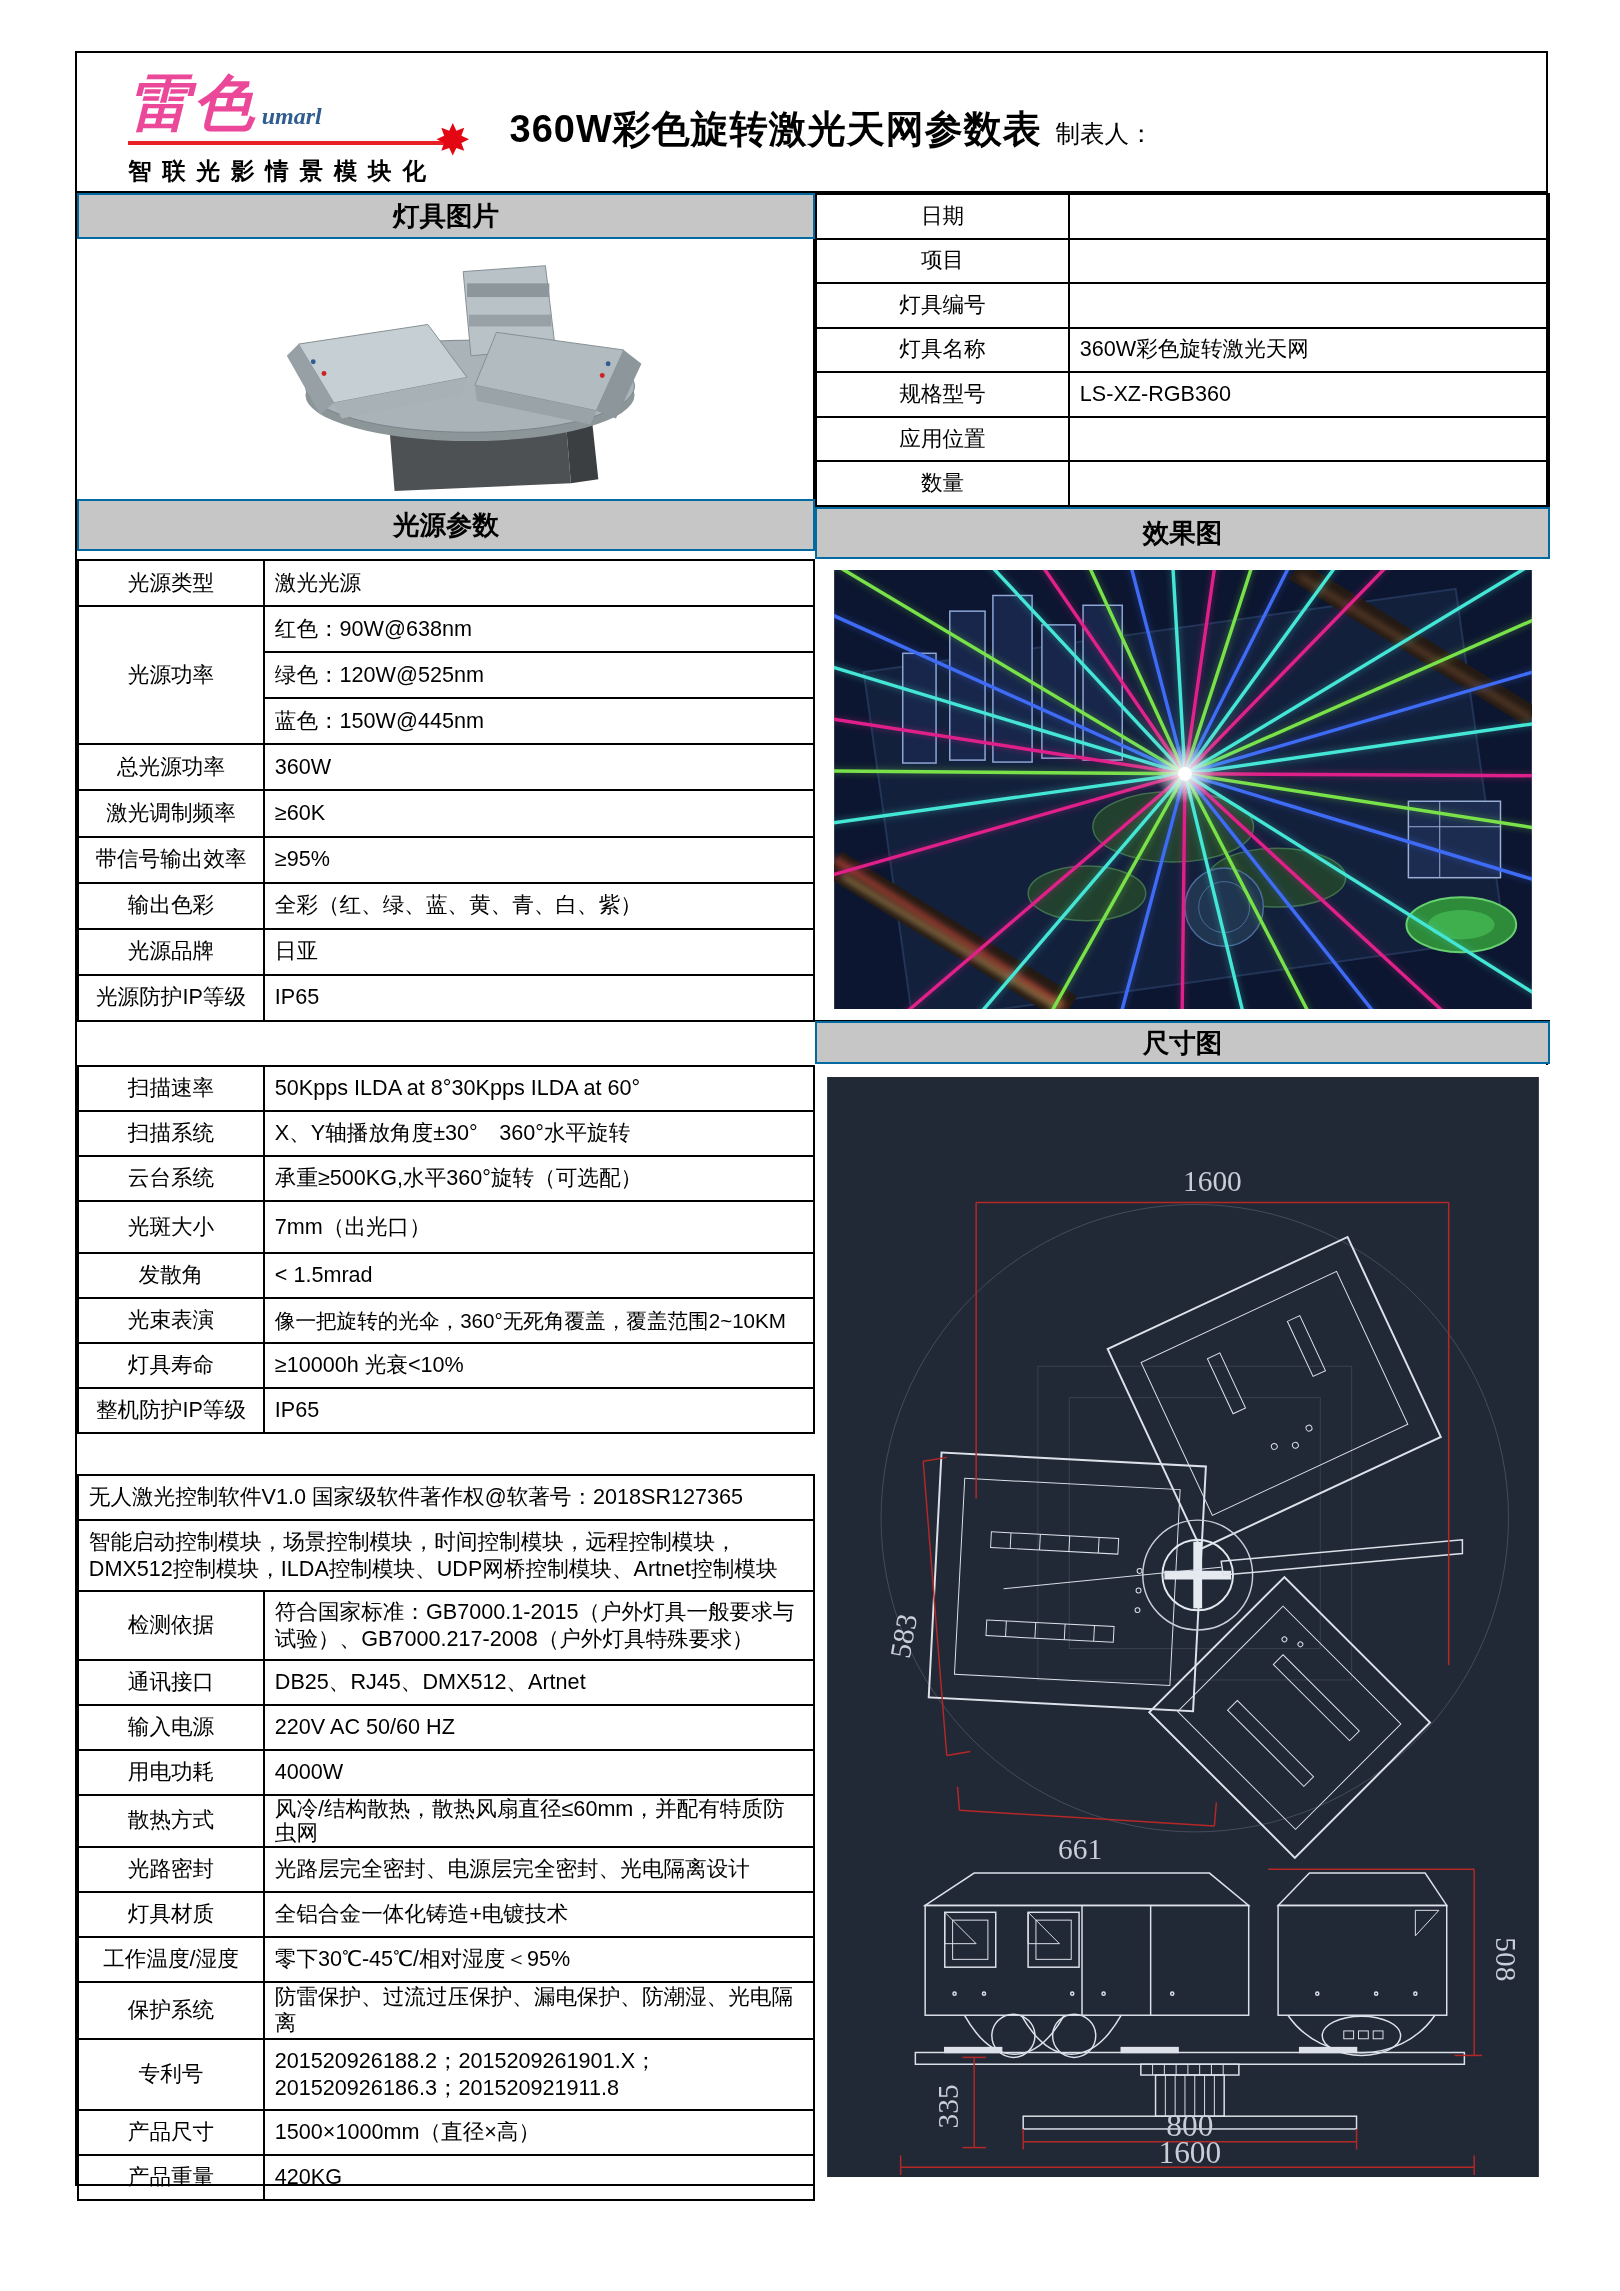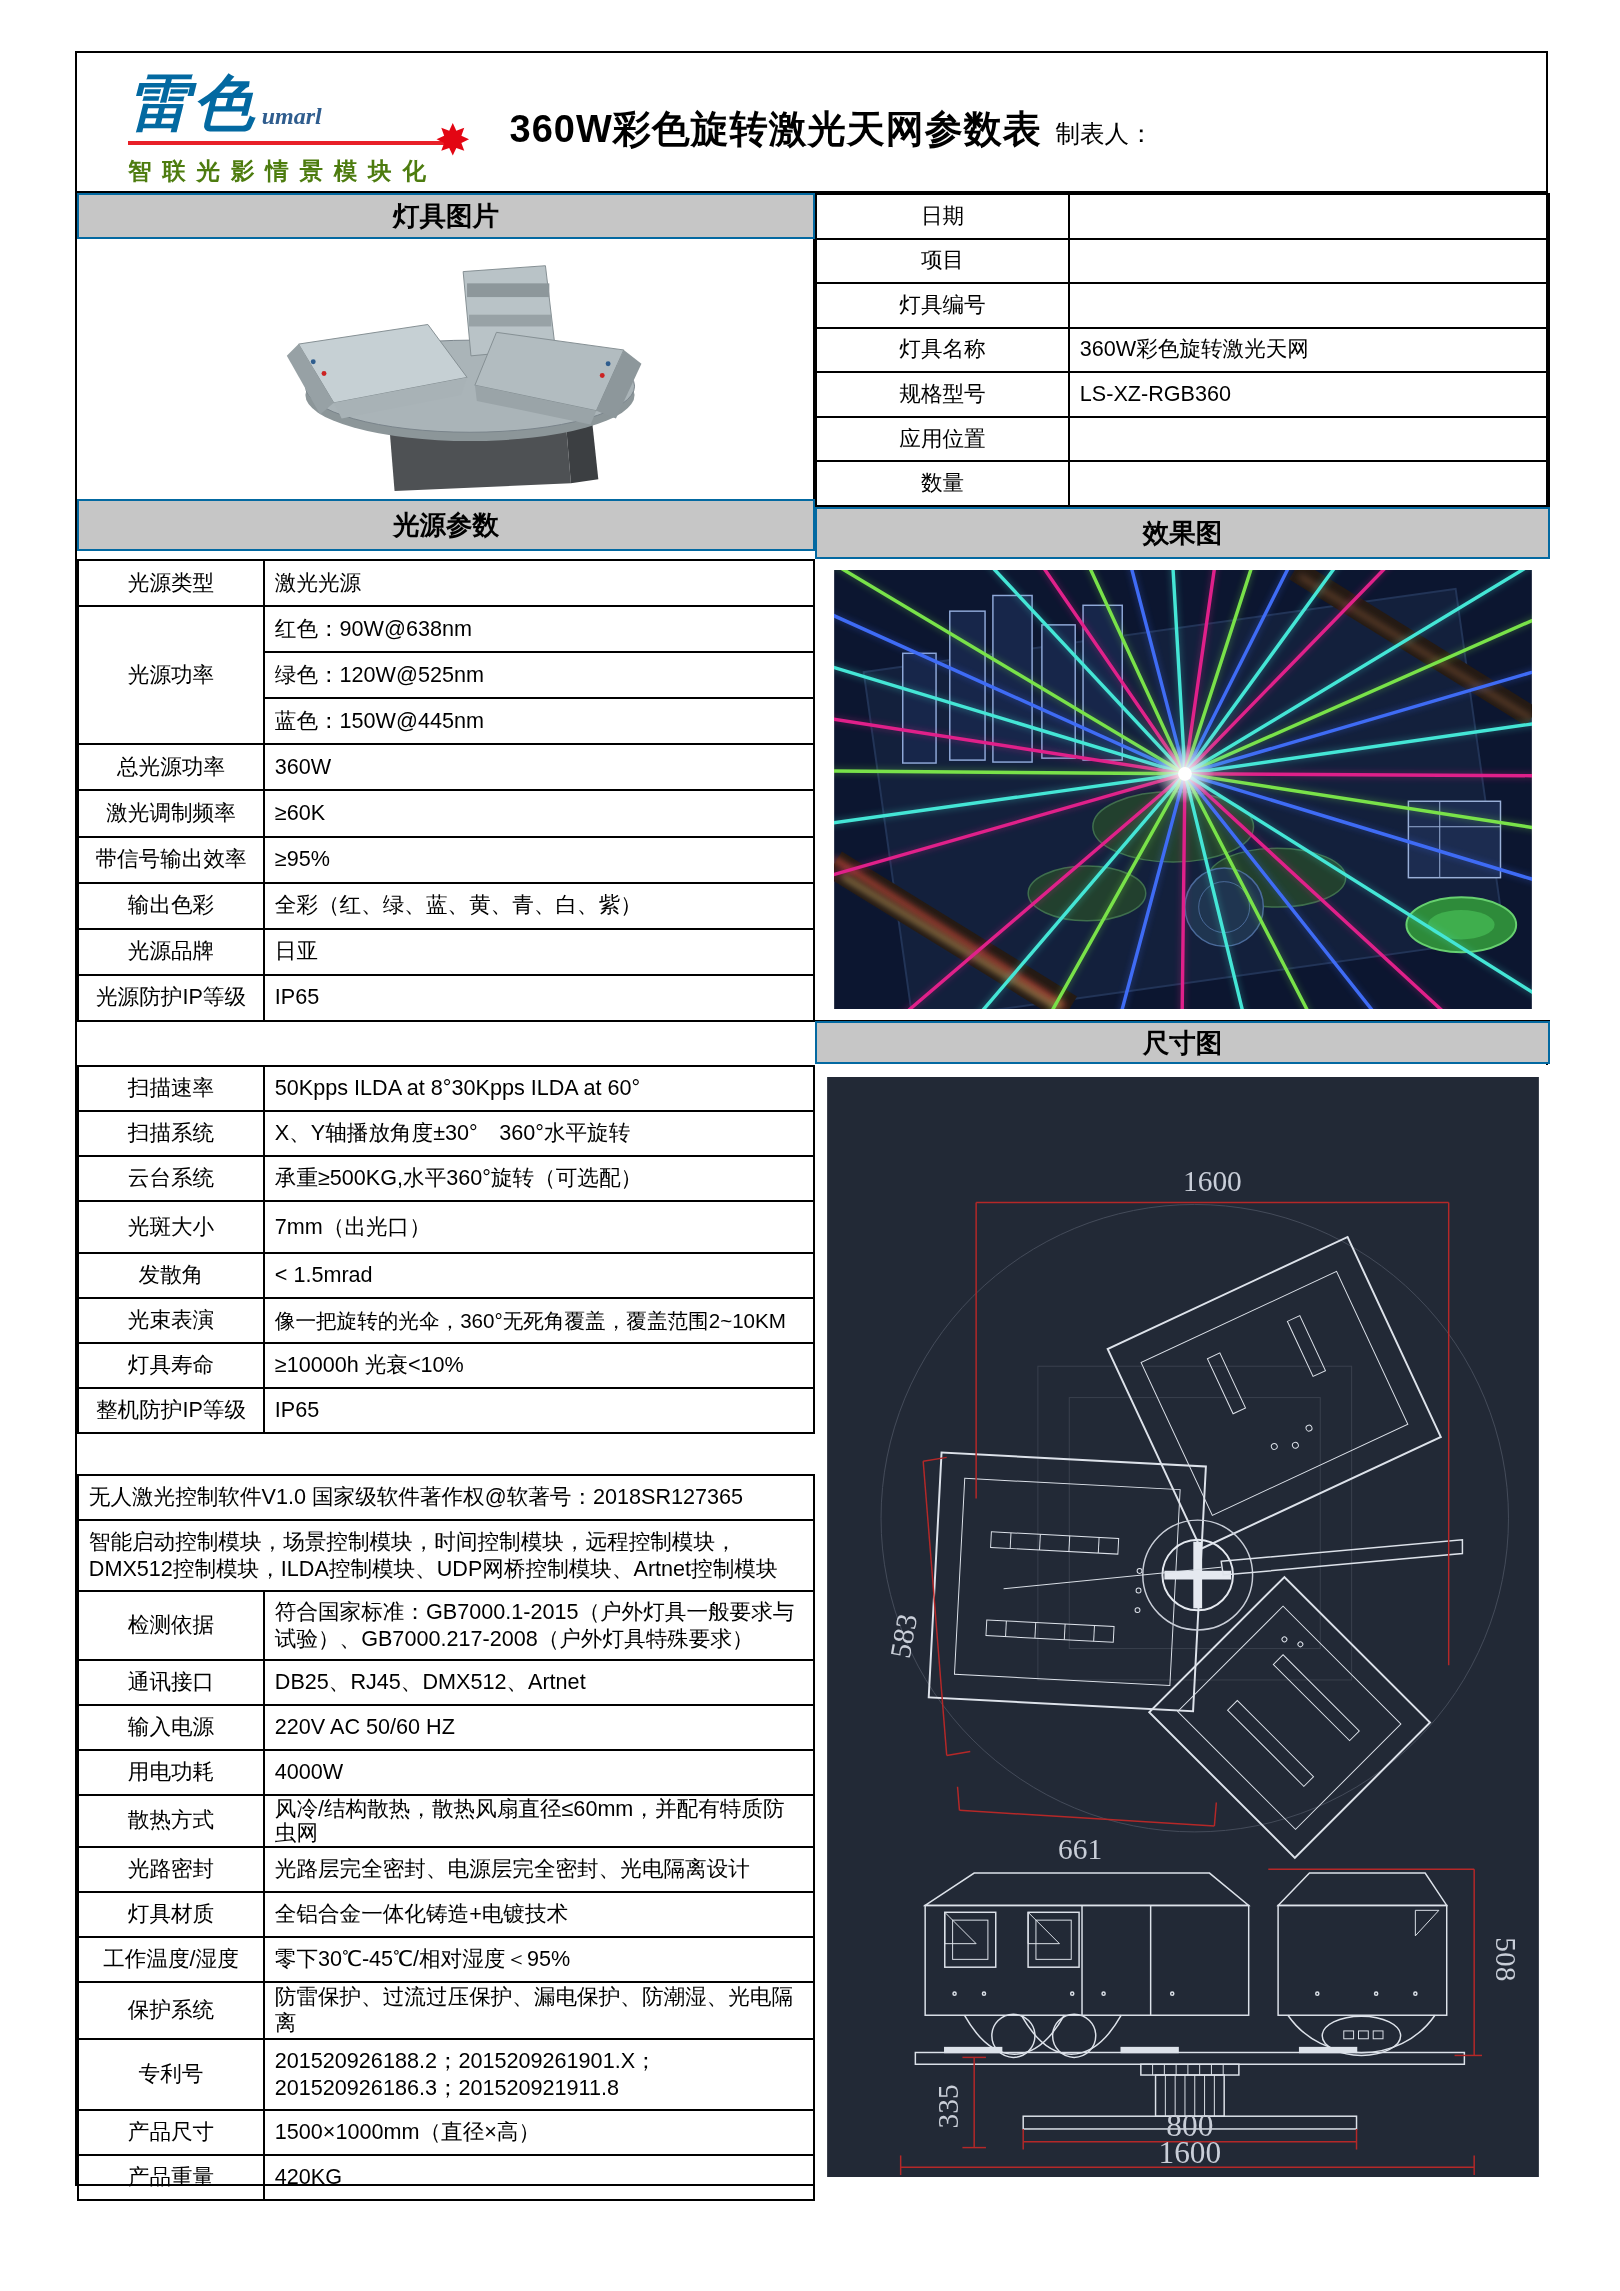--- a/index.html
+++ b/index.html
@@ -4,28 +4,28 @@
 <style>
   html,body{margin:0;padding:0;background:#fff;}
   .sheet{position:relative;width:1620px;height:2292px;background:#fff;
          font-family:"Liberation Sans",sans-serif;color:#000;overflow:hidden;}
   .abs{position:absolute;box-sizing:border-box;}
   .outer{left:75px;top:51px;width:1473px;height:2135px;border:2px solid #000;}
   
   .brandband{left:0;top:0;width:1469px;height:140px;border-bottom:2px solid #000;background:#fff;}
   .logo{position:absolute;left:51px;top:9.8px;width:372px;}
   .logo-line{position:relative;white-space:nowrap;}
-  .logo-cn{font-family:Liberation Mono, monospace;font-size:61px;font-weight:bold;color:#0369a1;
+  .logo-cn{font-family:Liberation Mono, monospace;font-size:61px;font-weight:bold;color:#ec4899;
            font-style:italic;letter-spacing:3.9px;}
   .logo-en{font-family:"Liberation Serif",serif;font-style:italic;font-weight:bold;
            font-size:24px;color:#2f5d8e;margin-left:3.9px;}
   .logo-rule{position:relative;width:327px;height:3.9px;background:#e82028;margin-top:-3.9px;}
   .logo-star{position:absolute;right:-15.7px;top:-21.6px;color:#e30613;font-size:43px;line-height:1;
              font-family:"DejaVu Sans",sans-serif;}
-  .logo-tagline{font-family:"DejaVu Serif",serif;font-size:23.5px;font-weight:bold;color:#4d7c0f;
+  .logo-tagline{font-family:"DejaVu Serif",serif;font-size:23.5px;font-weight:bold;color:#000000;
                 letter-spacing:10.8px;margin-top:9.8px;white-space:nowrap;}
   .titlewrap{left:78px;top:51px;width:1353px;height:63px;text-align:center;white-space:nowrap;}
   .doc-title{font-size:38px;font-weight:bold;letter-spacing:1px;}
   .doc-author{font-size:24.5px;font-weight:normal;margin-left:13.7px;}
   
   .hdr{display:flex;align-items:center;justify-content:center;background:#c6c6c6;
        border:2px solid #0369a1;font-size:26.5px;font-weight:bold;}
   
   table.spec{border-collapse:collapse;table-layout:fixed;width:100%;height:100%;}
   table.spec td{border:2px solid #000;padding:1px 9.8px;font-size:21.6px;line-height:1.25;

